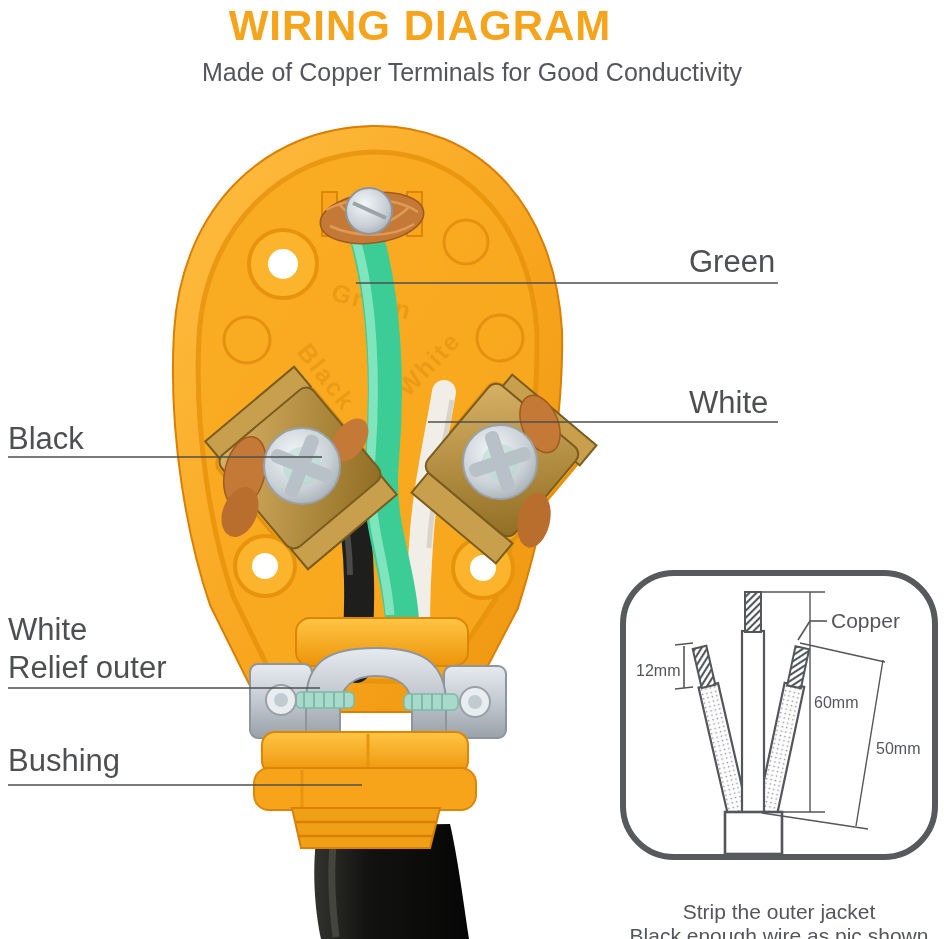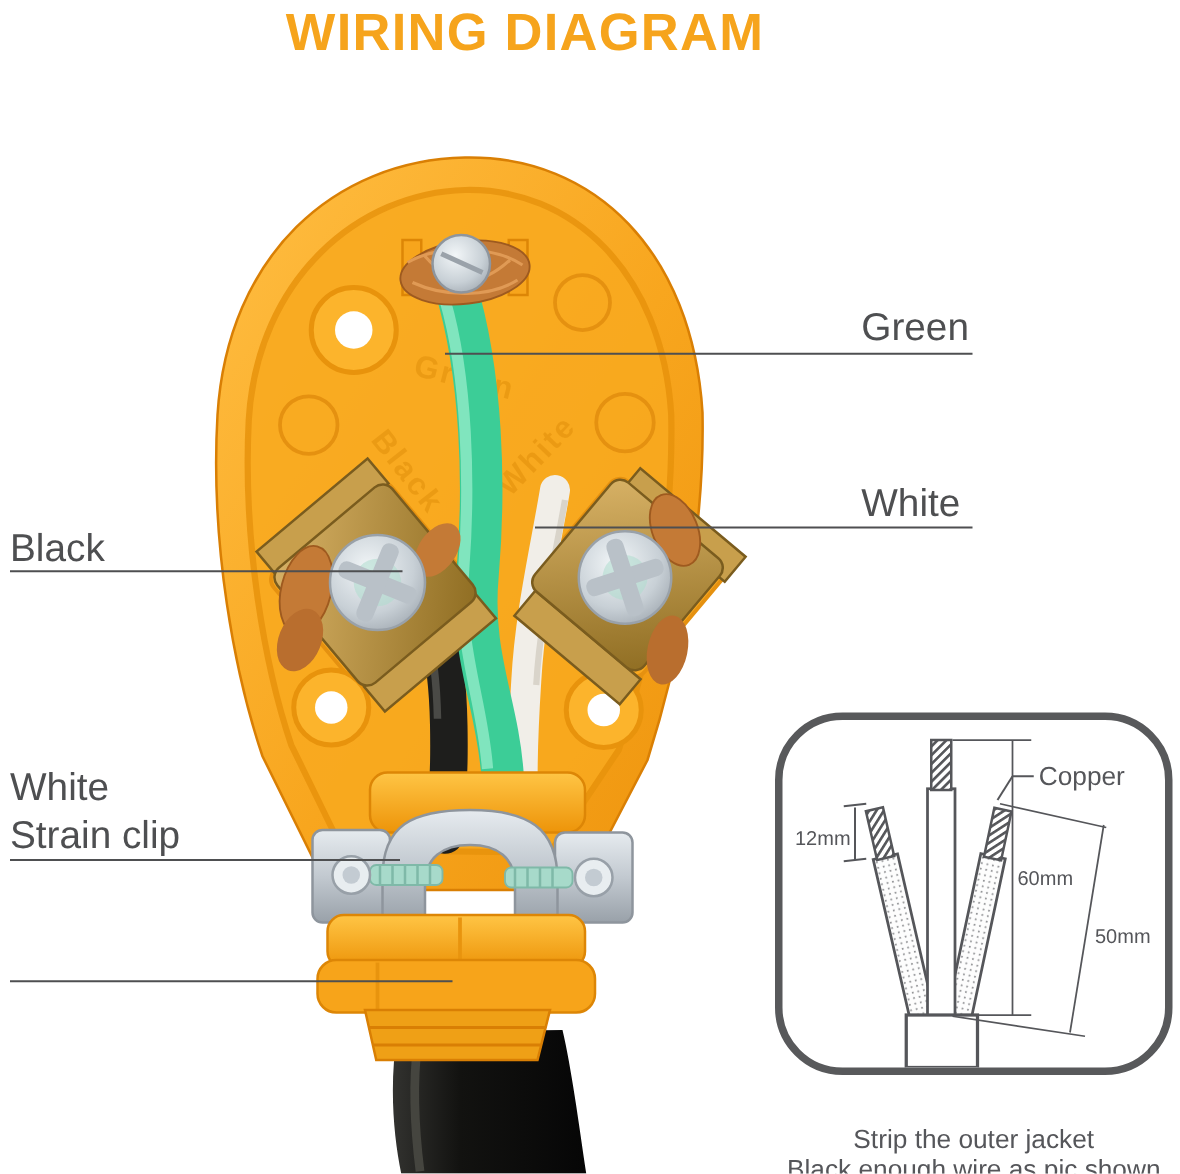--- a/index.html
+++ b/index.html
@@ -19,20 +19,21 @@
   .dimtext{font-size:16px;fill:#55565A;}
   .coppertext{font-size:21px;fill:#55565A;}
   .molded{font-size:25px;font-weight:700;letter-spacing:2px;fill:#DF8D09;opacity:.5;}
 </style>
 </head>
 <body>
 
 <div class="stage">
 
   <div class="title">WIRING DIAGRAM</div>
+  <div class="subtitle">Made of Copper Terminals for Good Conductivity</div>
 
   <svg class="art" width="944" height="939" viewBox="0 0 944 939">
     <defs>
       <linearGradient id="bodyGrad" x1="0" y1="0" x2="1" y2="1">
         <stop offset="0" stop-color="#FFBE43"></stop>
           <stop offset="0.55" stop-color="#F8A61E"></stop>
           <stop offset="1" stop-color="#EE940D"></stop>
       </linearGradient>
       <linearGradient id="brassGrad" x1="0" y1="0" x2="1" y2="1">
         <stop offset="0" stop-color="#D8B266"></stop>
@@ -158,21 +159,22 @@
       <line x1="428" y1="422" x2="778" y2="422"></line>
       <line x1="8" y1="457" x2="322" y2="457"></line>
       <line x1="8" y1="688" x2="320" y2="688"></line>
       <line x1="8" y1="785" x2="362" y2="785"></line>
     </g>
   </svg>
 
   <div class="callout" style="left:689px;top:243px">Green</div>
   <div class="callout" style="left:689px;top:384px">White</div>
   <div class="callout" style="left:8px;top:420px">Black</div>
-  <div class="callout" style="left:8px;top:611px"><span>White</span><br><span>Strain clip</span></div>
+  <div class="callout" style="left:8px;top:611px"><span>White</span><br><span>Relief outer</span></div>
+  <div class="callout" style="left:8px;top:742px">Bushing</div>
 
   <div class="inset">
     <svg width="306" height="278" viewBox="0 0 306 278">
       <defs>
         <pattern id="hatch" width="5" height="5" patternUnits="userSpaceOnUse" patternTransform="rotate(45)">
           <rect width="5" height="5" fill="#ffffff"></rect>
           <line x1="1" y1="0" x2="1" y2="5" stroke="#55565A" stroke-width="2.2"></line>
         </pattern>
         <pattern id="stip" width="4.5" height="4.5" patternUnits="userSpaceOnUse">
           <rect width="4.5" height="4.5" fill="#fdfdfd"></rect>

